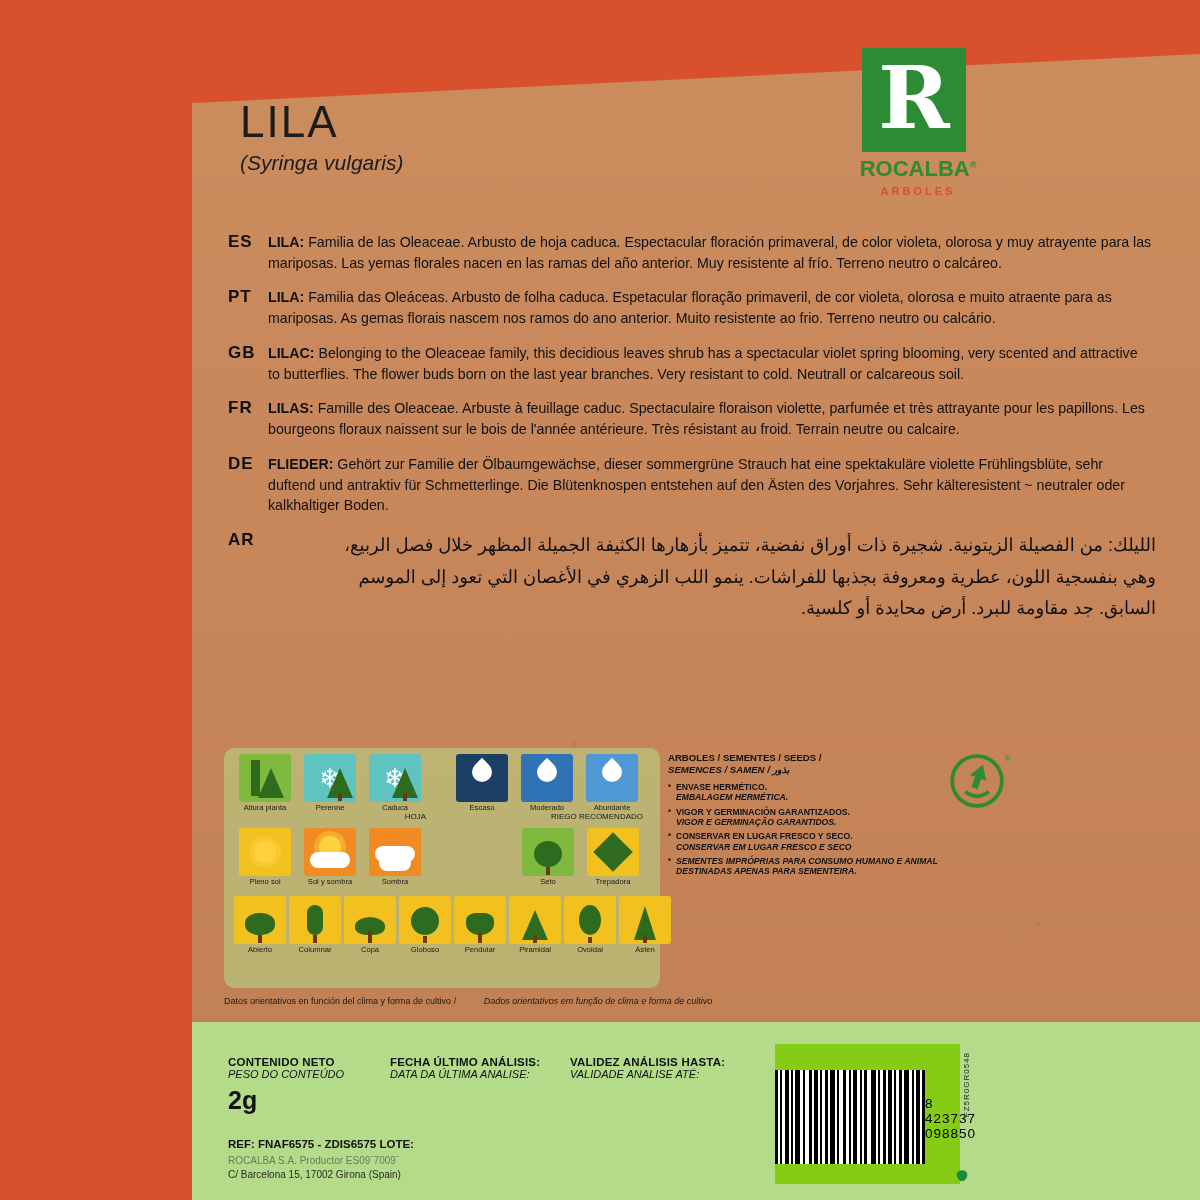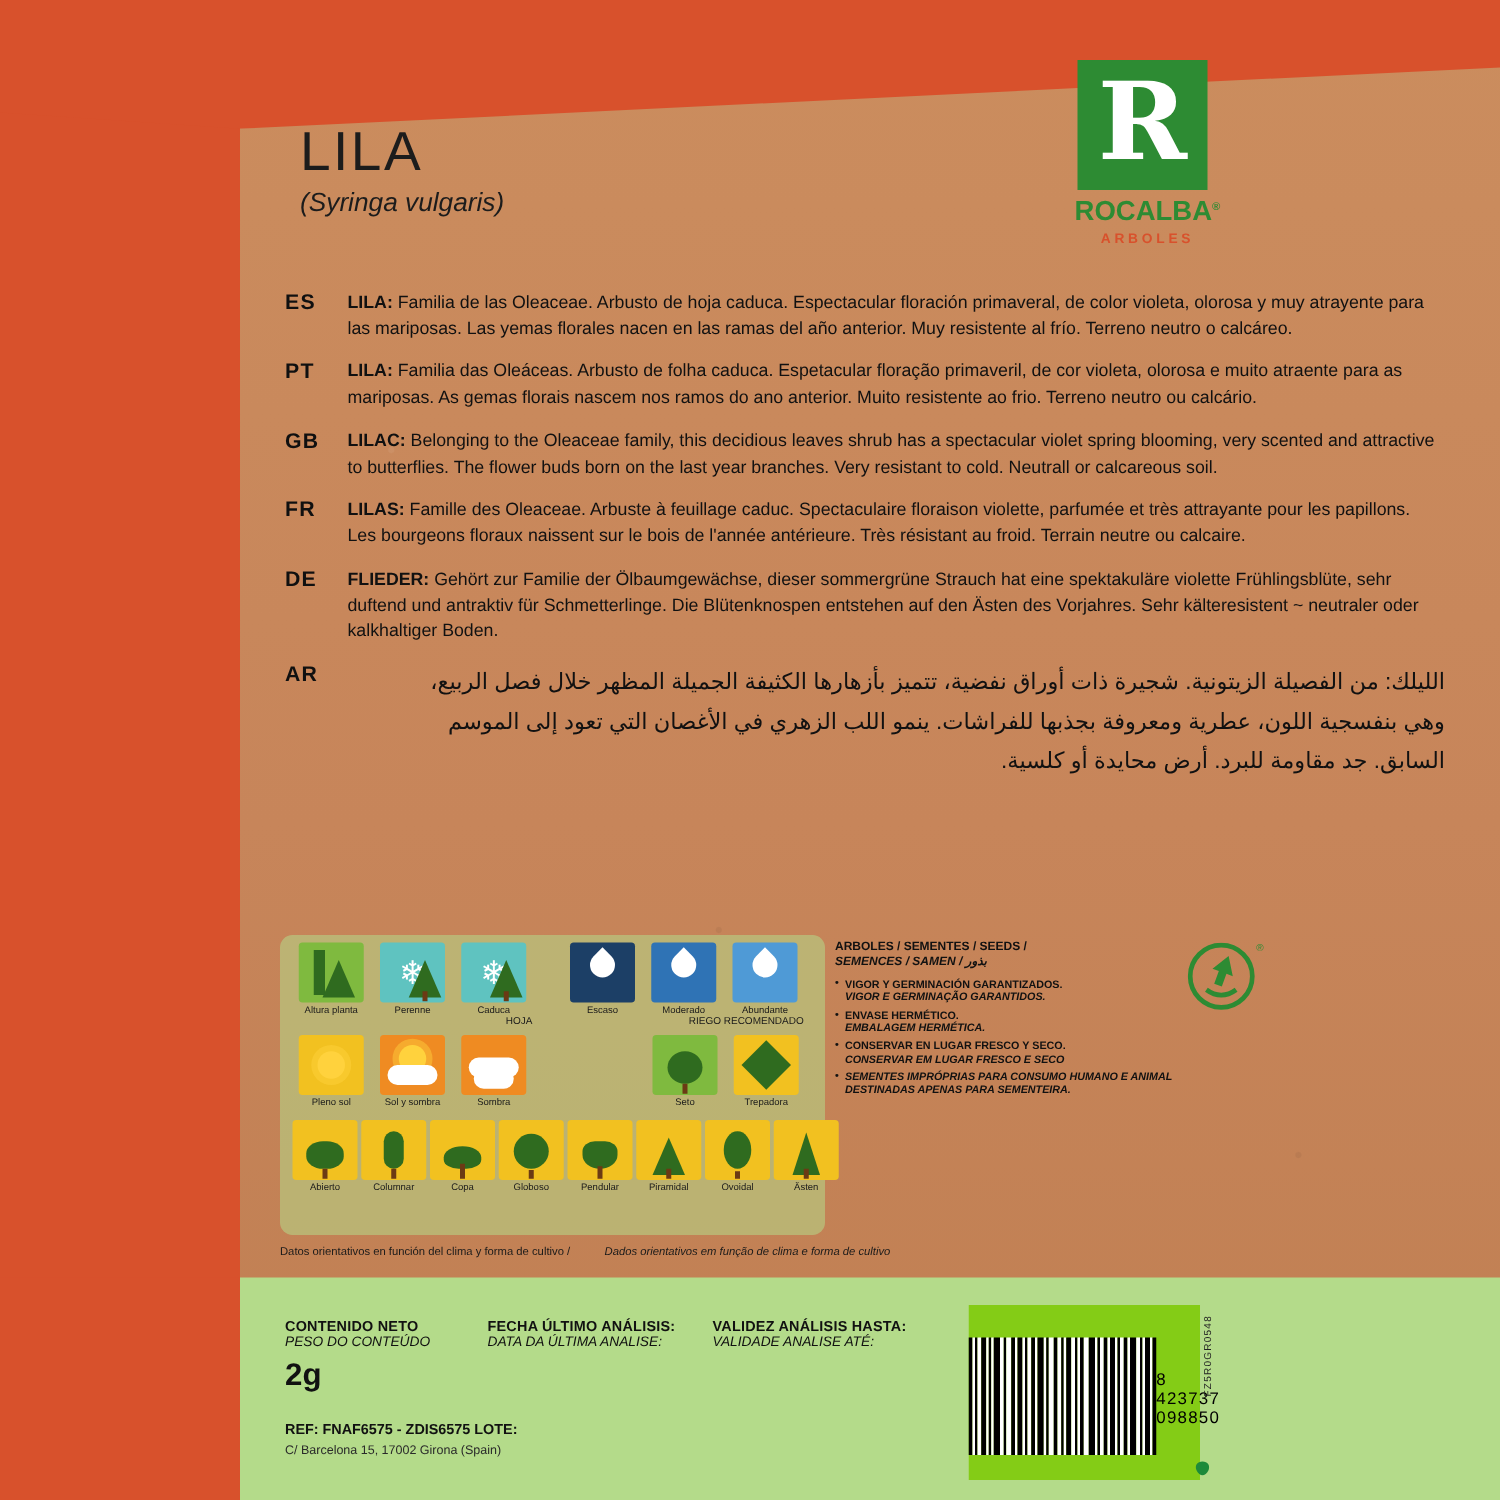--- a/index.html
+++ b/index.html
@@ -85,21 +85,21 @@
     margin-top: 4px; text-align: center; position: relative;
   }
   .logo-word sup { font-size: 9px; vertical-align: super; }
   .logo-sub {
     color: #d8512c; font-size: 11px; letter-spacing: 3px;
     text-align: center; margin-top: 3px; font-weight: 700;
   }
 
   
   .lang-list { position: absolute; left: 192px; top: 232px; width: 1008px; }
-  .lang-row { position: relative; margin-bottom: 14px; padding-left: 50px; }
+  .lang-row { position: relative; margin-bottom: 14px; padding-left: 40px; }
   .lang-code {
     position: absolute; left: 36px; top: 0;
     width: 46px; font-size: 17px; font-weight: 700; color: #101010;
     letter-spacing: 1px;
   }
   .lang-text {
     margin-left: 36px; margin-right: 48px;
     font-size: 14.2px; line-height: 1.46; color: #111111;
     text-align: left;
   }
@@ -458,22 +458,22 @@
       </div>
 
     </div>
 
     <div class="seeds-info">
       <div class="seeds-title">
         <div>ARBOLES / SEMENTES / SEEDS /</div>
         <div class="it">SEMENCES / SAMEN / بذور</div>
       </div>
       <div class="seeds-list">
+        <div class="li"><span>ENVASE HERMÉTICO.</span><i>EMBALAGEM HERMÉTICA.</i></div>
         <div class="li"><span>VIGOR Y GERMINACIÓN GARANTIZADOS.</span><i>VIGOR E GERMINAÇÃO GARANTIDOS.</i></div>
-        <div class="li"><span>ENVASE HERMÉTICO.</span><i>EMBALAGEM HERMÉTICA.</i></div>
         <div class="li"><span>CONSERVAR EN LUGAR FRESCO Y SECO.</span><i>CONSERVAR EM LUGAR FRESCO E SECO</i></div>
         <div class="li">
             <i>SEMENTES IMPRÓPRIAS PARA CONSUMO HUMANO E ANIMAL DESTINADAS APENAS PARA SEMENTEIRA.</i>
           </div>
       </div>
     </div>
 
     <div class="recycle">
       <svg viewBox="0 0 100 100" aria-hidden="true">
         <circle cx="50" cy="50" r="46" fill="none" stroke="#2d8b33" stroke-width="7"></circle>
@@ -502,20 +502,21 @@
   </div>
 
   <div class="bb" style="left:570px; top:1056px; width:200px;">
     <div class="bb-label">VALIDEZ ANÁLISIS HASTA:</div>
     <div class="bb-label-it">VALIDADE ANALISE ATÉ:</div>
   </div>
 
   <div class="bb" style="left:228px; top:1132px; width:540px;">
     <div class="ref-line">REF: FNAF6575 - ZDIS6575   LOTE:</div>
     <div class="addr">
+      <div>ROCALBA S.A.   Productor ES09ˉ7009ˉ</div>
       <div class="dark">C/ Barcelona 15, 17002 Girona (Spain)</div>
     </div>
   </div>
 
   <div class="barcode-box">
     <div class="bars">
       <span style="width:3px"></span>
         <span style="width:2px;background:#fff"></span>
       <span style="width:2px"></span>
         <span style="width:3px;background:#fff"></span>

